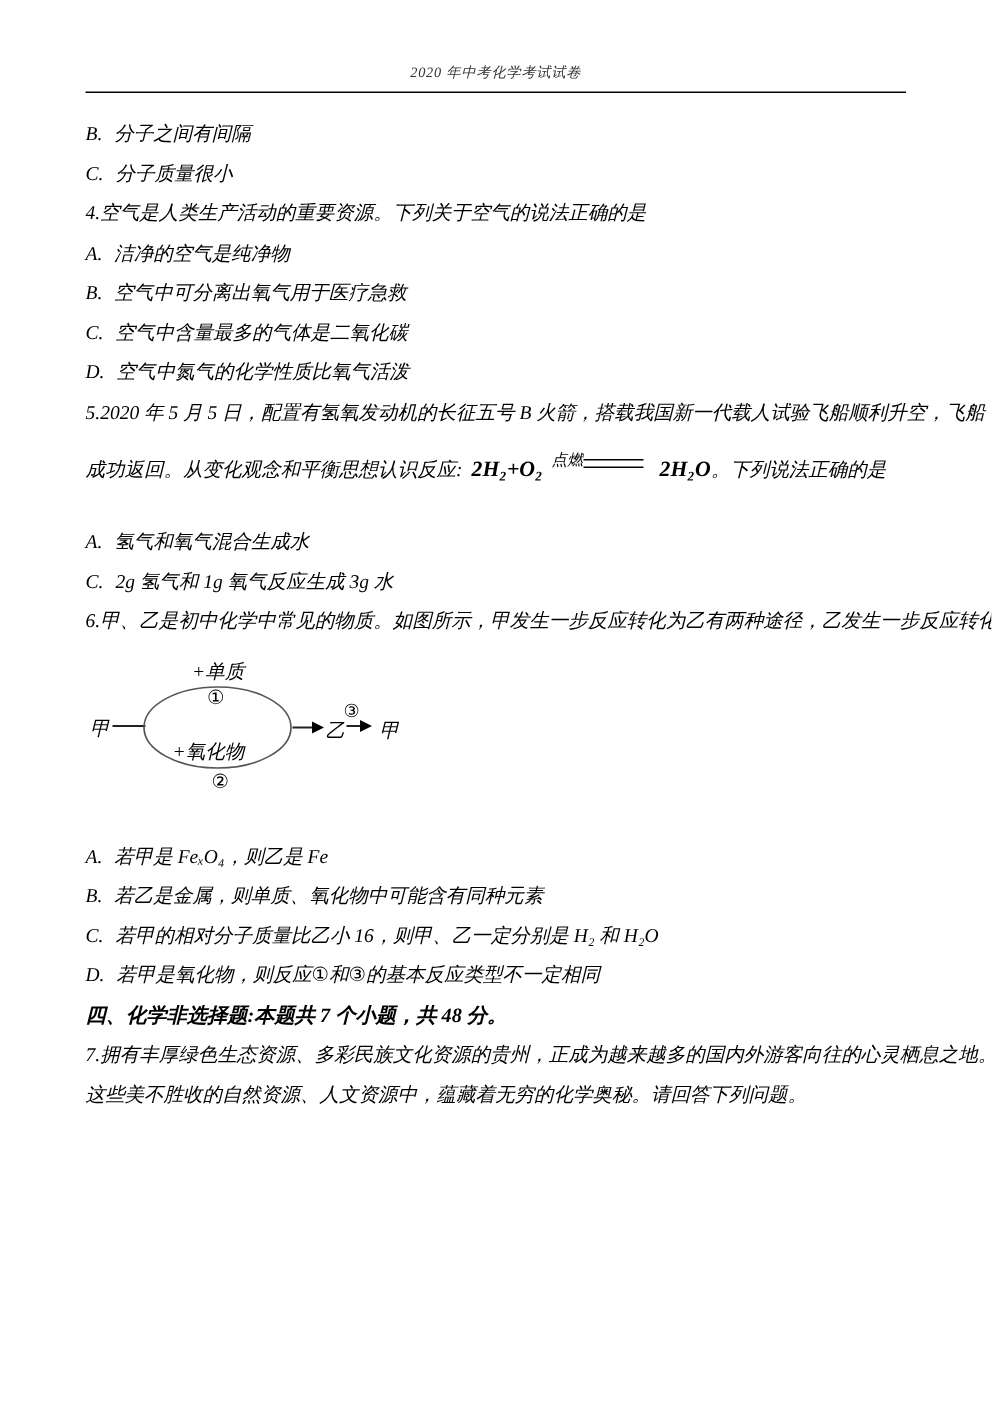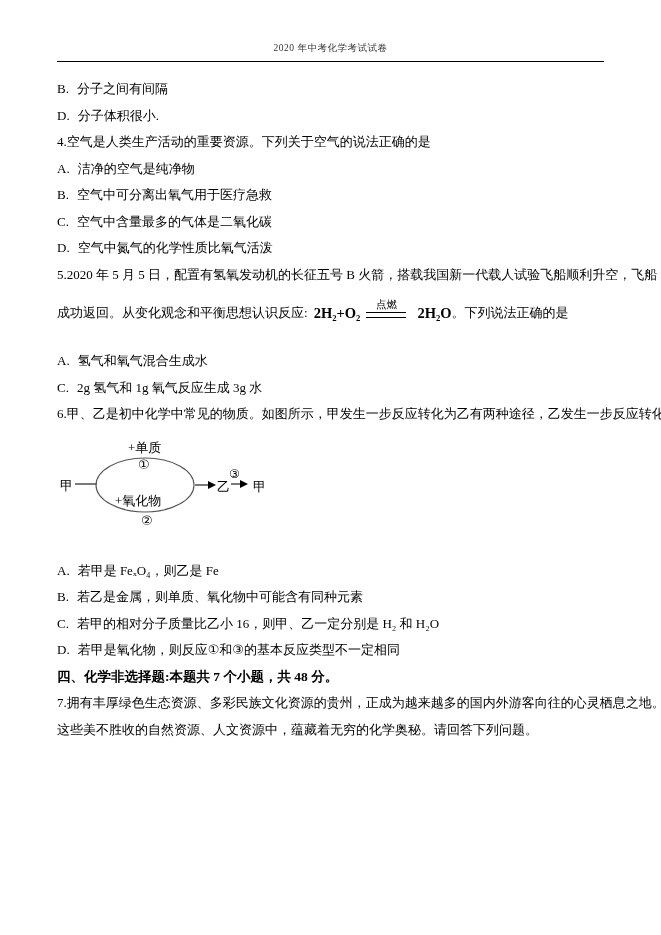--- a/index.html
+++ b/index.html
@@ -4,20 +4,21 @@
 <style>
   html,body{margin:0;padding:0;background:#fff;}
   .page{
     position:relative;
     width:661px;height:935px;
     background:#ffffff;
     color:#000;
     font-family:"Liberation Serif","DejaVu Serif","DejaVu Sans",serif;
     font-size:13px;
     overflow:hidden;
+    font-style:italic;
   }
   .header-title{
     margin-top:42px;
     text-align:center;
     font-size:9.5px;
     color:#333;
     letter-spacing:0.5px;
   }
   .header-rule{
     margin:6px 57px 0 57px;
@@ -40,21 +41,21 @@
     align-items:center;
     white-space:nowrap;
   }
   .formula{
     font-weight:bold;
     font-size:14.5px;
     margin-left:6px;
   }
   .cond-stack{
     display:inline-flex;
-    flex-direction:column;
+    flex-direction:row;
     align-items:center;
     margin:0 5px 0 6px;
     transform:translateY(-5px);
   }
   .cond{
     font-size:10.5px;
     line-height:12px;
   }
   .dline{
     width:40px;
@@ -85,21 +86,21 @@
 
   <div class="header-title">2020 年中考化学考试试卷</div>
   <hr class="header-rule">
 
   <div class="content">
 
     <div class="line opt">
       <span class="opt-label">B.</span><span>分子之间有间隔</span>
     </div>
     <div class="line opt">
-      <span class="opt-label">D.</span><span>分子体积很小.</span>
+      <span class="opt-label">C.</span><span>分子质量很小</span>
     </div>
 
     <div class="line stem">4.空气是人类生产活动的重要资源。下列关于空气的说法正确的是</div>
     <div class="line opt">
       <span class="opt-label">A.</span><span>洁净的空气是纯净物</span>
     </div>
     <div class="line opt">
       <span class="opt-label">B.</span><span>空气中可分离出氧气用于医疗急救</span>
     </div>
     <div class="line opt">

